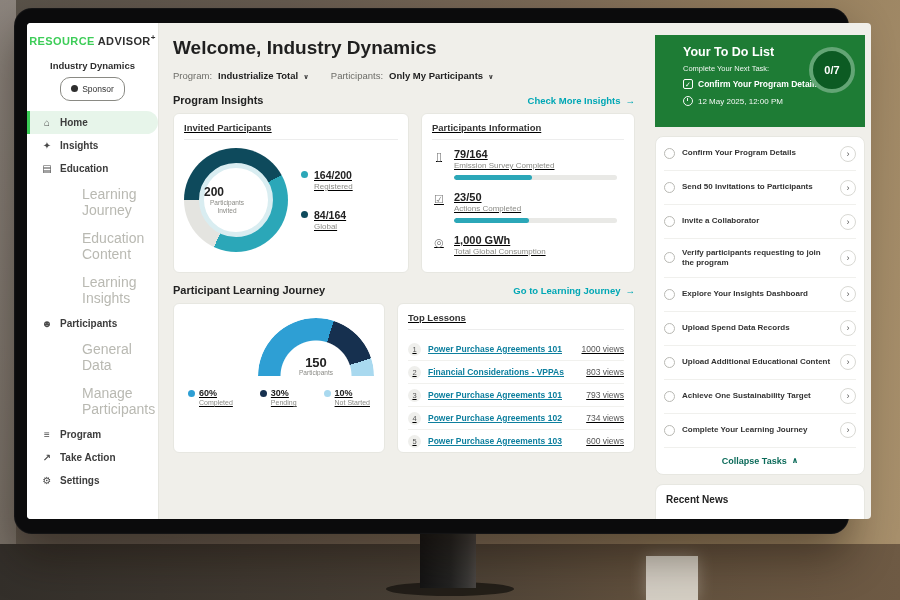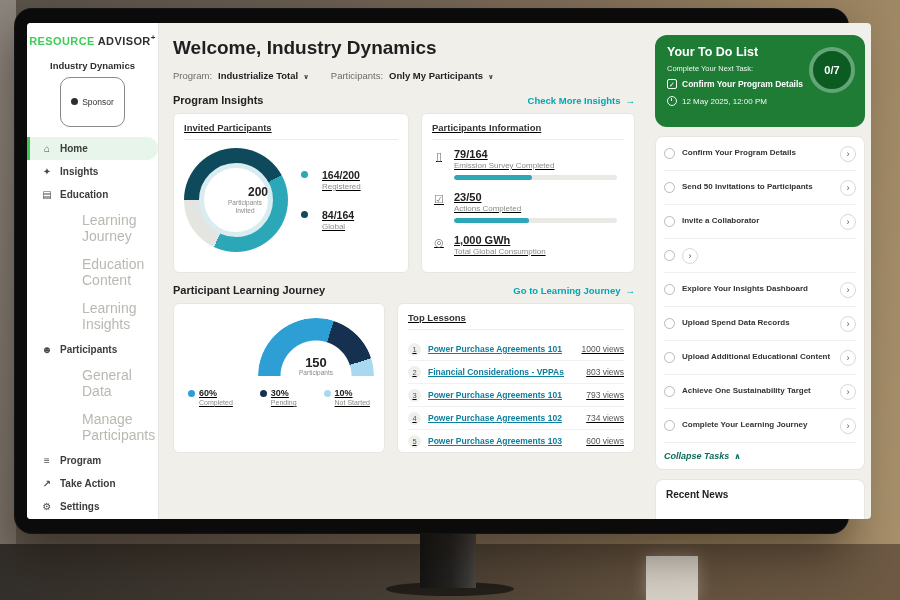--- a/index.html
+++ b/index.html
@@ -23,21 +23,21 @@
 
   
   .sidebar{width:132px;flex:none;background:#fff;border-right:1px solid #e6e6e0;
     padding-top:10px;box-sizing:border-box;}
   .logo{text-align:center;font-size:11px;font-weight:bold;letter-spacing:.4px;white-space:nowrap;}
   .logo-green{color:#3dcd58;}
   .logo-dark{color:#2f2f2f;margin-left:3px;}
   .logo-plus{color:#2f2f2f;font-size:8px;}
   .org-name{text-align:center;font-size:9.5px;font-weight:bold;color:#2e2e2e;margin-top:13px;}
   .sponsor-badge{margin:6px auto 10px;width:fit-content;display:flex;align-items:center;gap:4px;
-    border:1px solid #8a8a84;border-radius:10px;padding:19px 10px;font-size:8.5px;color:#333;cursor:pointer;}
+    border:1px solid #8a8a84;border-radius:10px;padding:6px 10px;font-size:8.5px;color:#333;cursor:pointer;}
   .sponsor-dot{width:7px;height:7px;border-radius:50%;background:#2e2e2e;}
   .nav{display:flex;flex-direction:column;margin-top:8px;}
   .nav-item{display:flex;align-items:center;gap:7px;padding:6px 8px 6px 11px;font-size:10px;
     font-weight:600;color:#3c3c3c;cursor:pointer;border-left:3px solid transparent;}
   .nav-icon{width:12px;font-size:10px;color:#4a4a4a;text-align:center;flex:none;}
   .nav-item.active{background:#e7f5ea;border-left-color:#3dcd58;border-radius:0 12px 12px 0;}
   .nav-item.sub{padding-left:52px;color:#b9b9b2;font-weight:500;font-size:14px;}
 
   
   .main{flex:1;min-width:0;padding:10px 14px 0;box-sizing:border-box;}
@@ -52,25 +52,25 @@
   .cards-row{display:flex;gap:12px;margin-bottom:11px;text-decoration:underline;}
   .card{background:#fff;border:1px solid #e7e7e1;border-radius:6px;padding:8px 10px;box-sizing:border-box;}
   .card-title{font-size:9.5px;font-weight:bold;color:#333;padding-bottom:6px;
     border-bottom:1px solid #ededed;margin-bottom:8px;}
   .card-invited{width:236px;height:160px;}
   .card-info{flex:1;height:160px;}
   .donut-wrap{display:flex;align-items:center;gap:13px;margin-top:6px;}
   .donut{width:104px;height:104px;border-radius:50%;position:relative;flex:none;background:#e4e4e0;}
   .donut-hole{position:absolute;left:50%;top:50%;transform:translate(-50%,-50%);width:64px;height:64px;
     border-radius:50%;background:#fff;border:5px solid #d9edf1;display:flex;flex-direction:column;
-    align-items:flex-end;justify-content:center;text-align:center;}
+    align-items:flex-start;justify-content:center;text-align:center;}
   .dc-value{font-size:12px;font-weight:bold;color:#222;}
   .dc-label{font-size:6.5px;color:#8a8a85;line-height:1.3;width:46px;}
   .legend-col{display:flex;flex-direction:column;gap:18px;}
-  .legend-item{display:flex;gap:14px;align-items:flex-start;}
+  .legend-item{display:flex;gap:6px;align-items:flex-start;}
   .legend-dot{width:7px;height:7px;border-radius:50%;margin-top:2px;flex:none;background:#999;}
   .legend-text{display:block;}
   .legend-value{display:block;font-size:10.5px;font-weight:bold;color:#222;}
   .legend-label{display:block;font-size:8px;color:#8a8a85;margin-top:1px;}
   .stats{display:flex;flex-direction:column;gap:11px;margin-top:2px;}
   .stat-row{display:flex;gap:8px;align-items:flex-start;}
   .stat-icon{width:14px;font-size:11px;color:#777;text-align:center;margin-top:2px;flex:none;}
   .stat-body{flex:1;display:block;}
   .stat-value{display:block;font-size:11px;font-weight:bold;color:#222;}
   .stat-label{display:block;font-size:8px;color:#8a8a85;margin-top:1px;}
@@ -95,42 +95,42 @@
   .lesson-row:last-child{border-bottom:none;}
   .lesson-rank{width:13px;height:13px;border-radius:50%;background:#efefec;color:#555;font-size:7.5px;
     display:flex;align-items:center;justify-content:center;flex:none;}
   .lesson-title{flex:1;font-size:8.5px;color:#0d7f9e;text-decoration:underline;font-weight:600;
     cursor:pointer;white-space:nowrap;overflow:hidden;}
   .lesson-views{font-size:8.5px;color:#555;flex:none;}
 
   
   .rightcol{width:222px;flex:none;padding:12px 6px 0;box-sizing:border-box;display:flex;
     flex-direction:column;gap:9px;overflow:hidden;}
-  .todo-card{position:relative;background:#1e7c35;border-radius:12px;padding:10px 12px;color:#fff;
+  .todo-card{position:relative;background:#1e7c35;border-radius:0;padding:10px 28px;color:#fff;
     box-sizing:border-box;min-height:92px;}
   .todo-title{font-size:12.5px;font-weight:bold;margin-bottom:5px;}
   .todo-sub{font-size:7.5px;opacity:.92;margin-bottom:6px;}
   .todo-next{display:flex;align-items:center;gap:5px;font-size:8.5px;font-weight:bold;
     margin-bottom:7px;width:145px;cursor:pointer;}
   .todo-check{width:10px;height:10px;border:1px solid #fff;border-radius:2px;font-size:7px;
     line-height:9px;text-align:center;flex:none;box-sizing:border-box;}
   .todo-due{display:flex;align-items:center;gap:5px;font-size:8px;opacity:.95;}
   .clock-icon{width:8px;height:8px;border:1px solid #fff;border-radius:50%;flex:none;position:relative;}
   .clock-icon::after{content:"";position:absolute;left:3px;top:1px;width:1px;height:3px;background:#fff;}
   .todo-ring{position:absolute;right:10px;top:12px;width:46px;height:46px;border-radius:50%;
     background:#0c5b23;border:4px solid #63a575;display:flex;align-items:center;justify-content:center;
     font-size:11px;font-weight:bold;box-sizing:border-box;}
   .tasks-card{background:#fff;border-radius:8px;border:1px solid #e7e7e1;padding:0 8px 4px;}
   .task-row{display:flex;align-items:center;gap:7px;padding:8.5px 0;border-bottom:1px solid #f0f0ed;cursor:pointer;}
   .task-check{width:11px;height:11px;border-radius:50%;border:1.5px solid #b9b9b4;flex:none;box-sizing:border-box;}
   .task-label{flex:1;font-size:8px;color:#333;font-weight:600;line-height:1.3;}
   .task-chevron{width:14px;height:14px;border-radius:50%;border:1px solid #d9d9d4;color:#555;font-size:9px;
     display:flex;align-items:center;justify-content:center;flex:none;}
-  .collapse{display:flex;gap:5px;align-items:center;padding:8px 0 4px;
-    font-size:9px;font-weight:bold;color:#0c6b5a;cursor:pointer;font-style:italic;}
+  .collapse{display:flex;justify-content:center;gap:5px;align-items:center;padding:8px 0 4px;
+    font-size:9px;font-weight:bold;color:#0c6b5a;cursor:pointer;}
   .caret{font-size:8px;}
   .news-card{background:#fff;border-radius:8px 8px 0 0;border:1px solid #e7e7e1;border-bottom:none;
     padding:9px 10px;flex:1;min-height:30px;}
   .news-title{font-size:10px;font-weight:bold;color:#222;}
 </style>
 </head>
 <body>
 
 <div class="scene">
   <div class="wall-strip"></div>
@@ -420,20 +420,21 @@
   </div>
 
   <div class="task-row">
     <span class="task-check"></span>
     <span class="task-label">Invite a Collaborator</span>
     <span class="task-chevron">›</span>
   </div>
 
   <div class="task-row">
     <span class="task-check"></span>
+    <span class="task-label">Verify participants requesting to join the program</span>
     <span class="task-chevron">›</span>
   </div>
 
   <div class="task-row">
     <span class="task-check"></span>
     <span class="task-label">Explore Your Insights Dashboard</span>
     <span class="task-chevron">›</span>
   </div>
 
   <div class="task-row">

